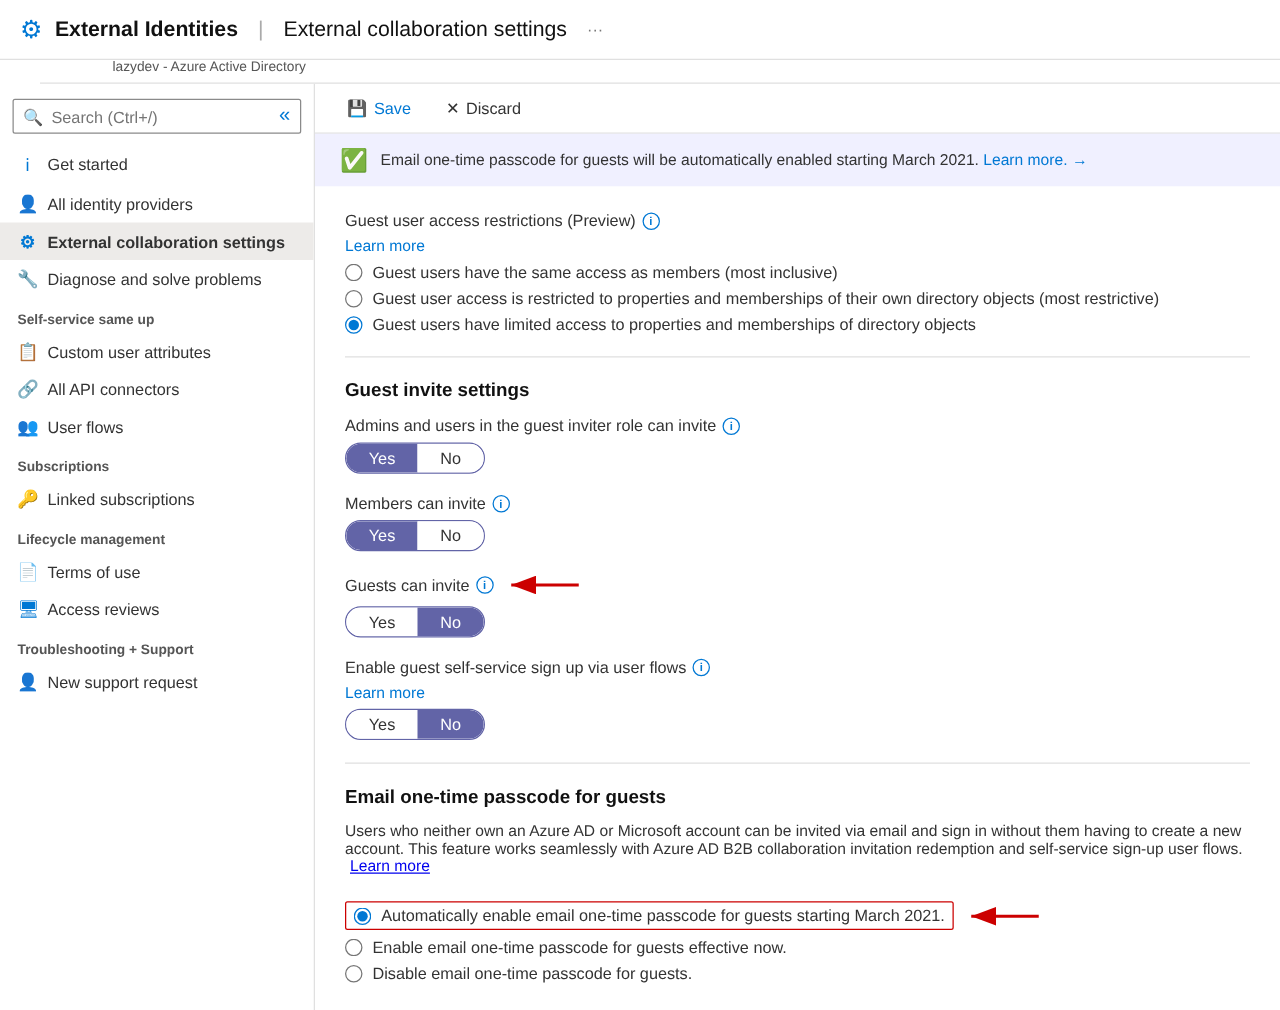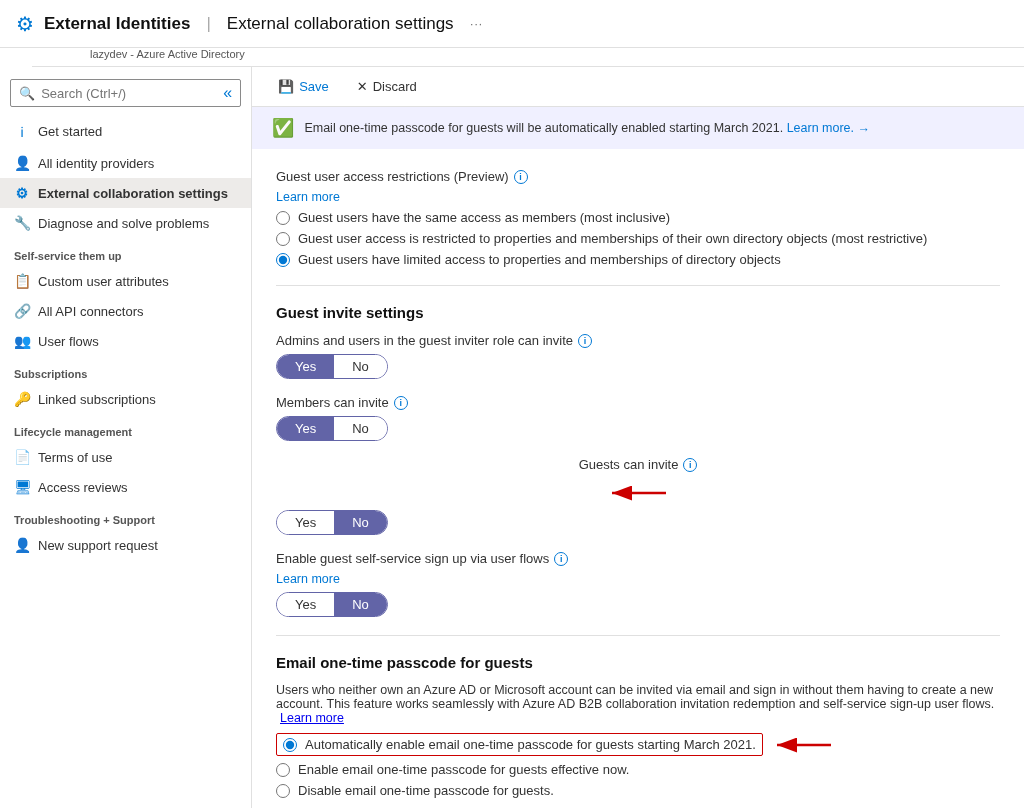--- a/index.html
+++ b/index.html
@@ -120,21 +120,21 @@
     </div>
     <div class="sidebar-item active">
       <span class="item-icon" style="color:#0078d4">⚙</span>
       <span>External collaboration settings</span>
     </div>
     <div class="sidebar-item">
       <span class="item-icon" style="color:#e07b00">🔧</span>
       <span>Diagnose and solve problems</span>
     </div>
 
-    <div class="sidebar-section-title">Self-service them up</div>
+    <div class="sidebar-section-title">Self-service same up</div>
     <div class="sidebar-item">
       <span class="item-icon" style="color:#0078d4">📋</span>
       <span>Custom user attributes</span>
     </div>
     <div class="sidebar-item">
       <span class="item-icon" style="color:#0078d4">🔗</span>
       <span>All API connectors</span>
     </div>
     <div class="sidebar-item">
       <span class="item-icon" style="color:#0078d4">👥</span>
@@ -225,21 +225,21 @@
 
       <div class="field-label">
         <span>Members can invite</span>
         <span class="info-icon">i</span>
       </div>
       <div class="toggle-group">
         <button class="toggle-btn active-yes">Yes</button>
         <button class="toggle-btn">No</button>
       </div>
 
-      <div style="display:flex; align-items:center; gap:10px; margin-bottom:6px;flex-direction:column;">
+      <div style="display:flex; align-items:center; gap:10px; margin-bottom:6px;">
         <div class="field-label" style="margin-bottom:0">
           <span>Guests can invite</span>
           <span class="info-icon">i</span>
         </div>
 
         <svg width="60" height="22" viewBox="0 0 60 22">
           <defs>
               <marker id="arrowhead1" markerWidth="8" markerHeight="6" refX="8" refY="3" orient="auto">
                 <polygon points="0 0,8 3,0 6" fill="#c00"></polygon>
               </marker>
@@ -258,21 +258,21 @@
       </div>
       <a href="#" class="learn-more">Learn more</a>
       <div class="toggle-group">
         <button class="toggle-btn">Yes</button>
         <button class="toggle-btn active-no">No</button>
       </div>
 
       <hr class="section-divider">
 
       <div class="section-title">Email one-time passcode for guests</div>
-      <p style="font-size:12.5px; color:#333; margin-bottom:8px; max-width:720px;">
+      <p style="font-size:12.5px; color:#333; margin-bottom:21px; max-width:720px;">
         <span>Users who neither own an Azure AD or Microsoft account can be invited via email and sign in without them having to create a new account. This feature works seamlessly with Azure AD B2B collaboration invitation redemption and self-service sign-up user flows.</span>
         <a href="#" class="banner-link" style="margin-left:4px">Learn more</a>
       </p>
 
       <div class="email-otp-section">
         <div style="display:flex; align-items:center; gap:10px; margin-bottom:6px;">
           <label class="radio-item" style="border: 1.5px solid #c00; padding: 3px 6px; border-radius: 2px;">
             <input type="radio" name="otp" checked="" style="">
             <span>Automatically enable email one-time passcode for guests starting March 2021.</span>
           </label>

